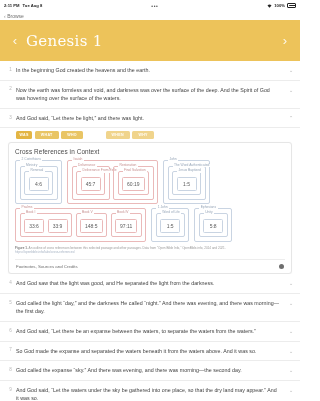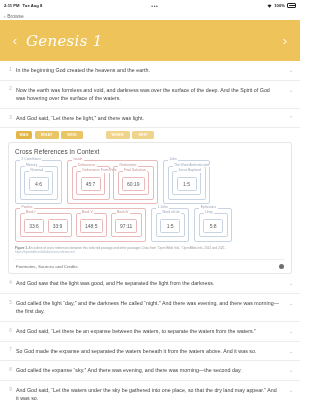--- a/index.html
+++ b/index.html
@@ -48,21 +48,20 @@
     display:flex; align-items:center; padding:0 8px;
     position:relative;
   }
   .chapter-header .navarrow {
     color:#fffdf4; font-size:13px; font-weight:300; line-height:1;
     width:14px; text-align:center; cursor:pointer; opacity:.92;
   }
   .chapter-title {
     flex:1;
     font-family:"DejaVu Serif", serif;
-    font-style:italic;
     font-size:15px;
     color:#fffefb;
     letter-spacing:0.3px;
     padding-left:4px;
   }
 
   
   .verse-list { width:100%; }
   .verse-row {
     display:flex; align-items:flex-start;

